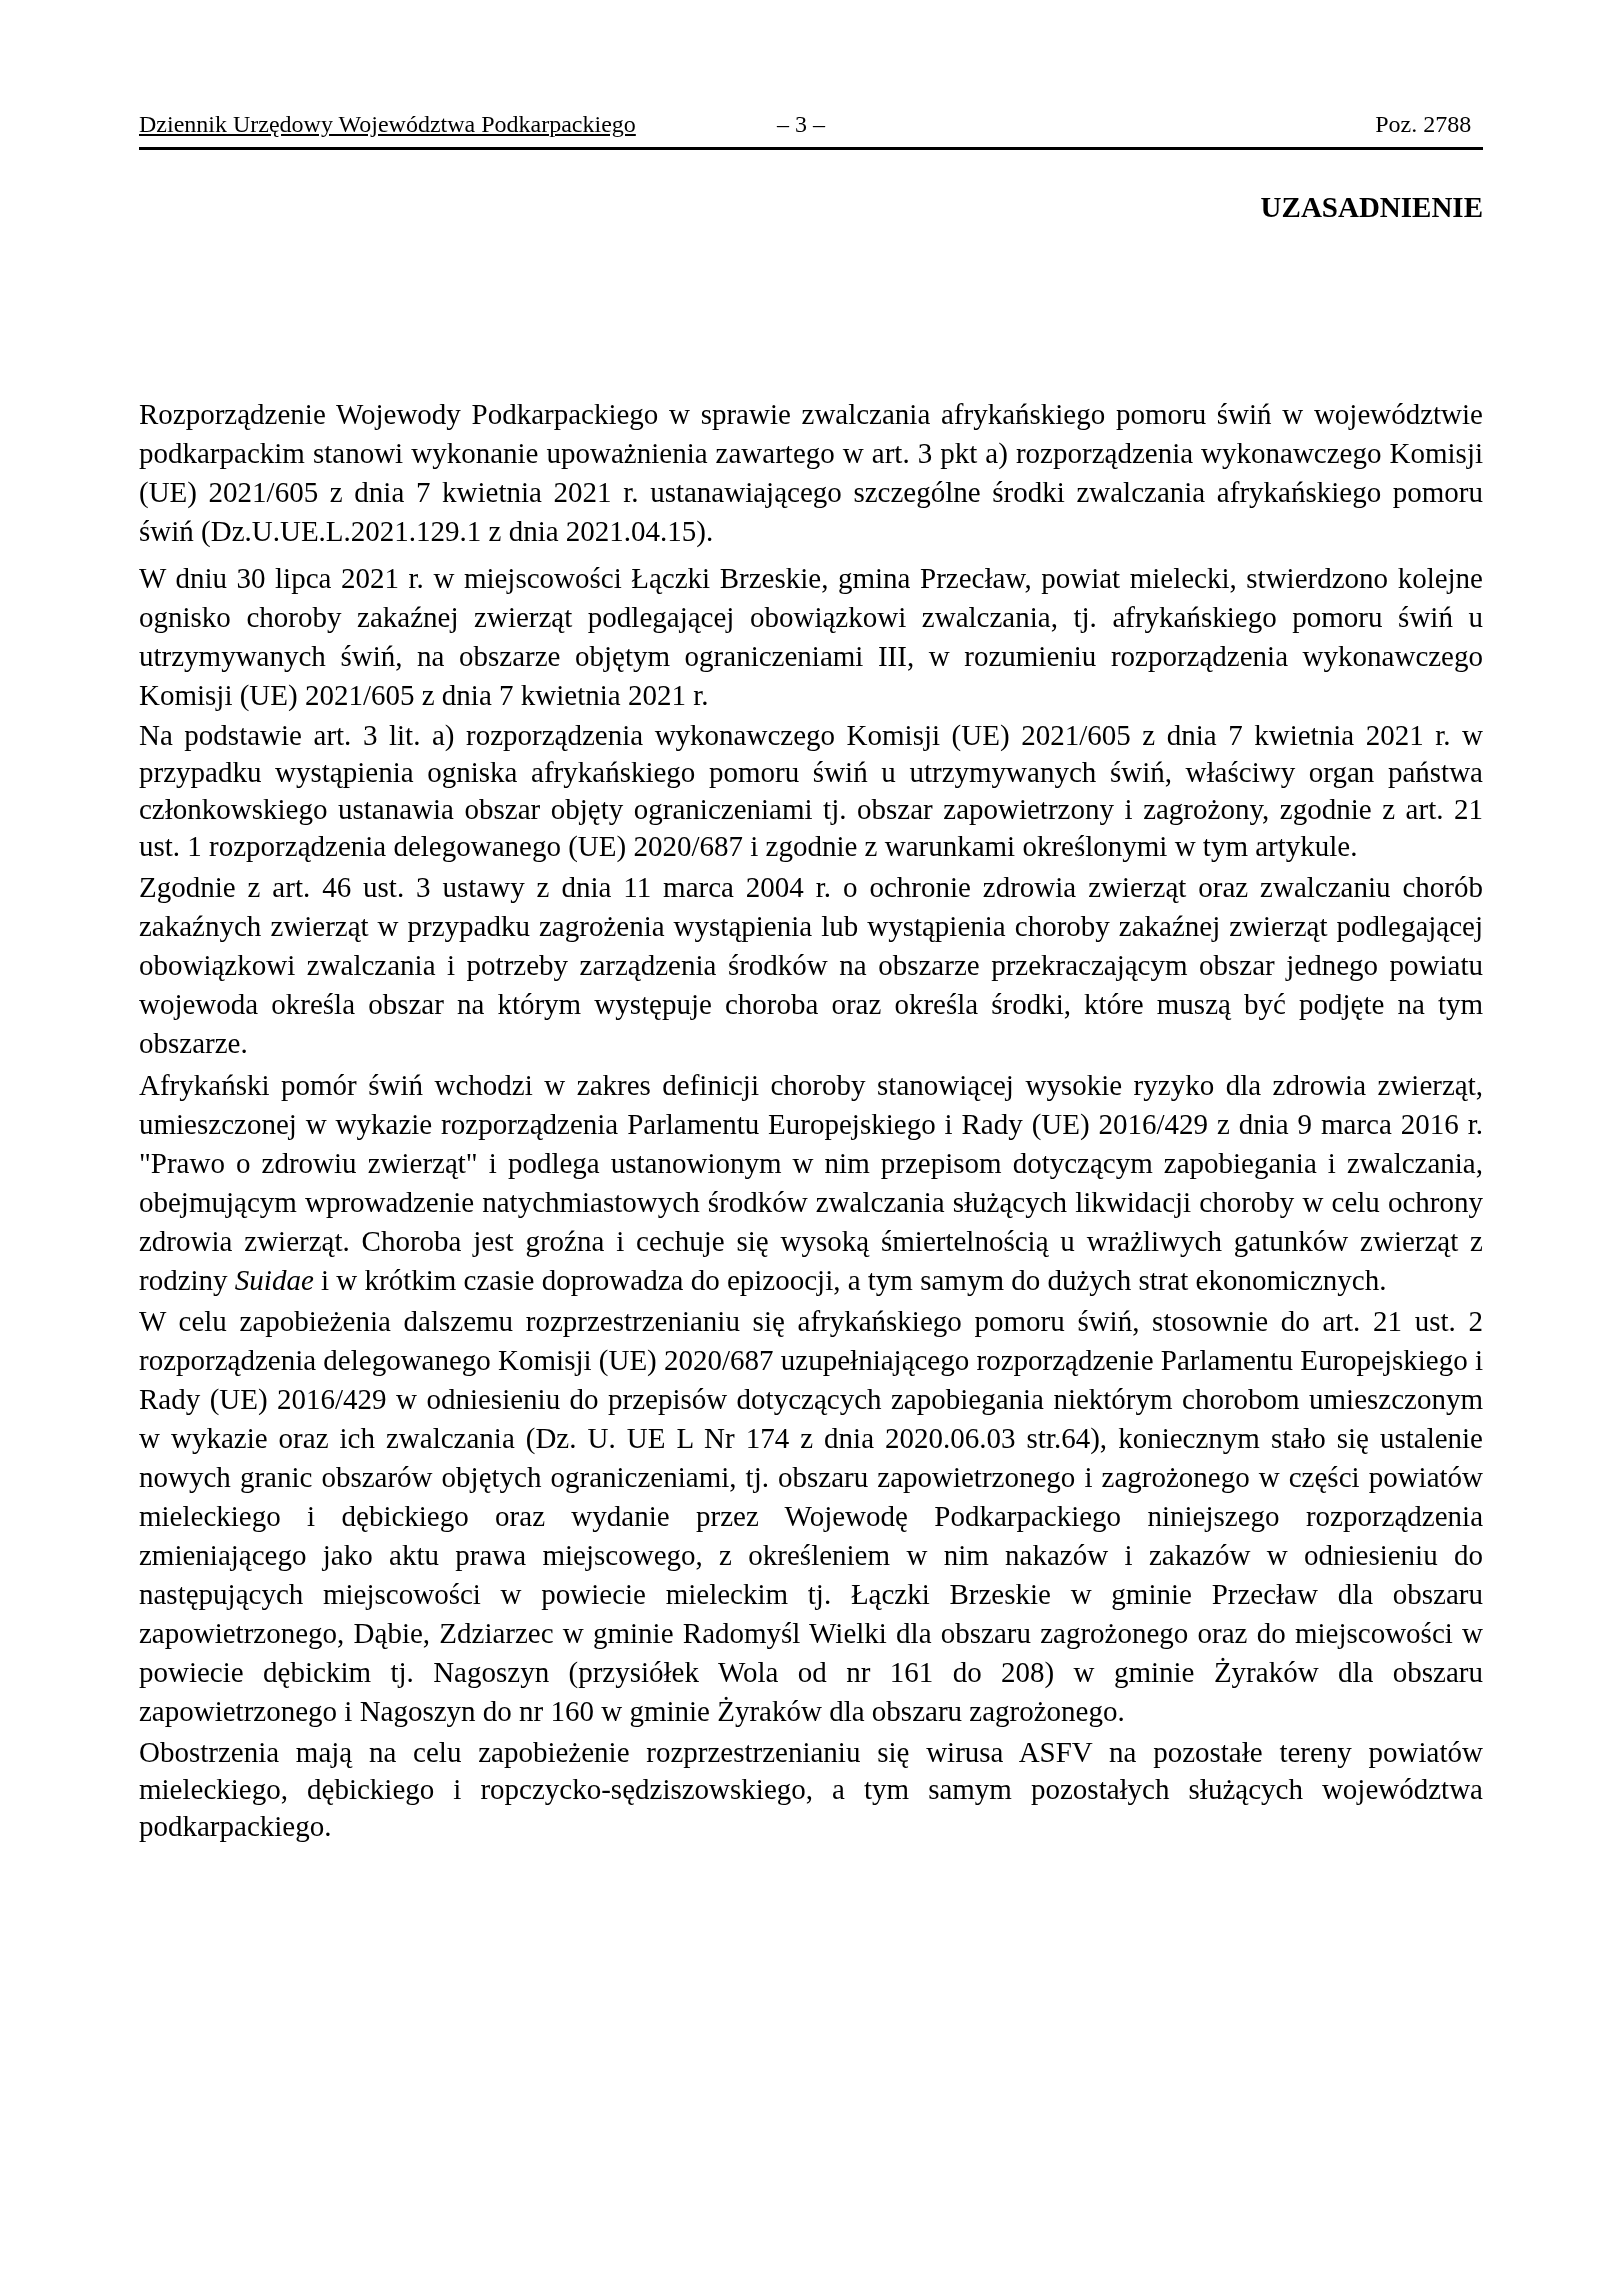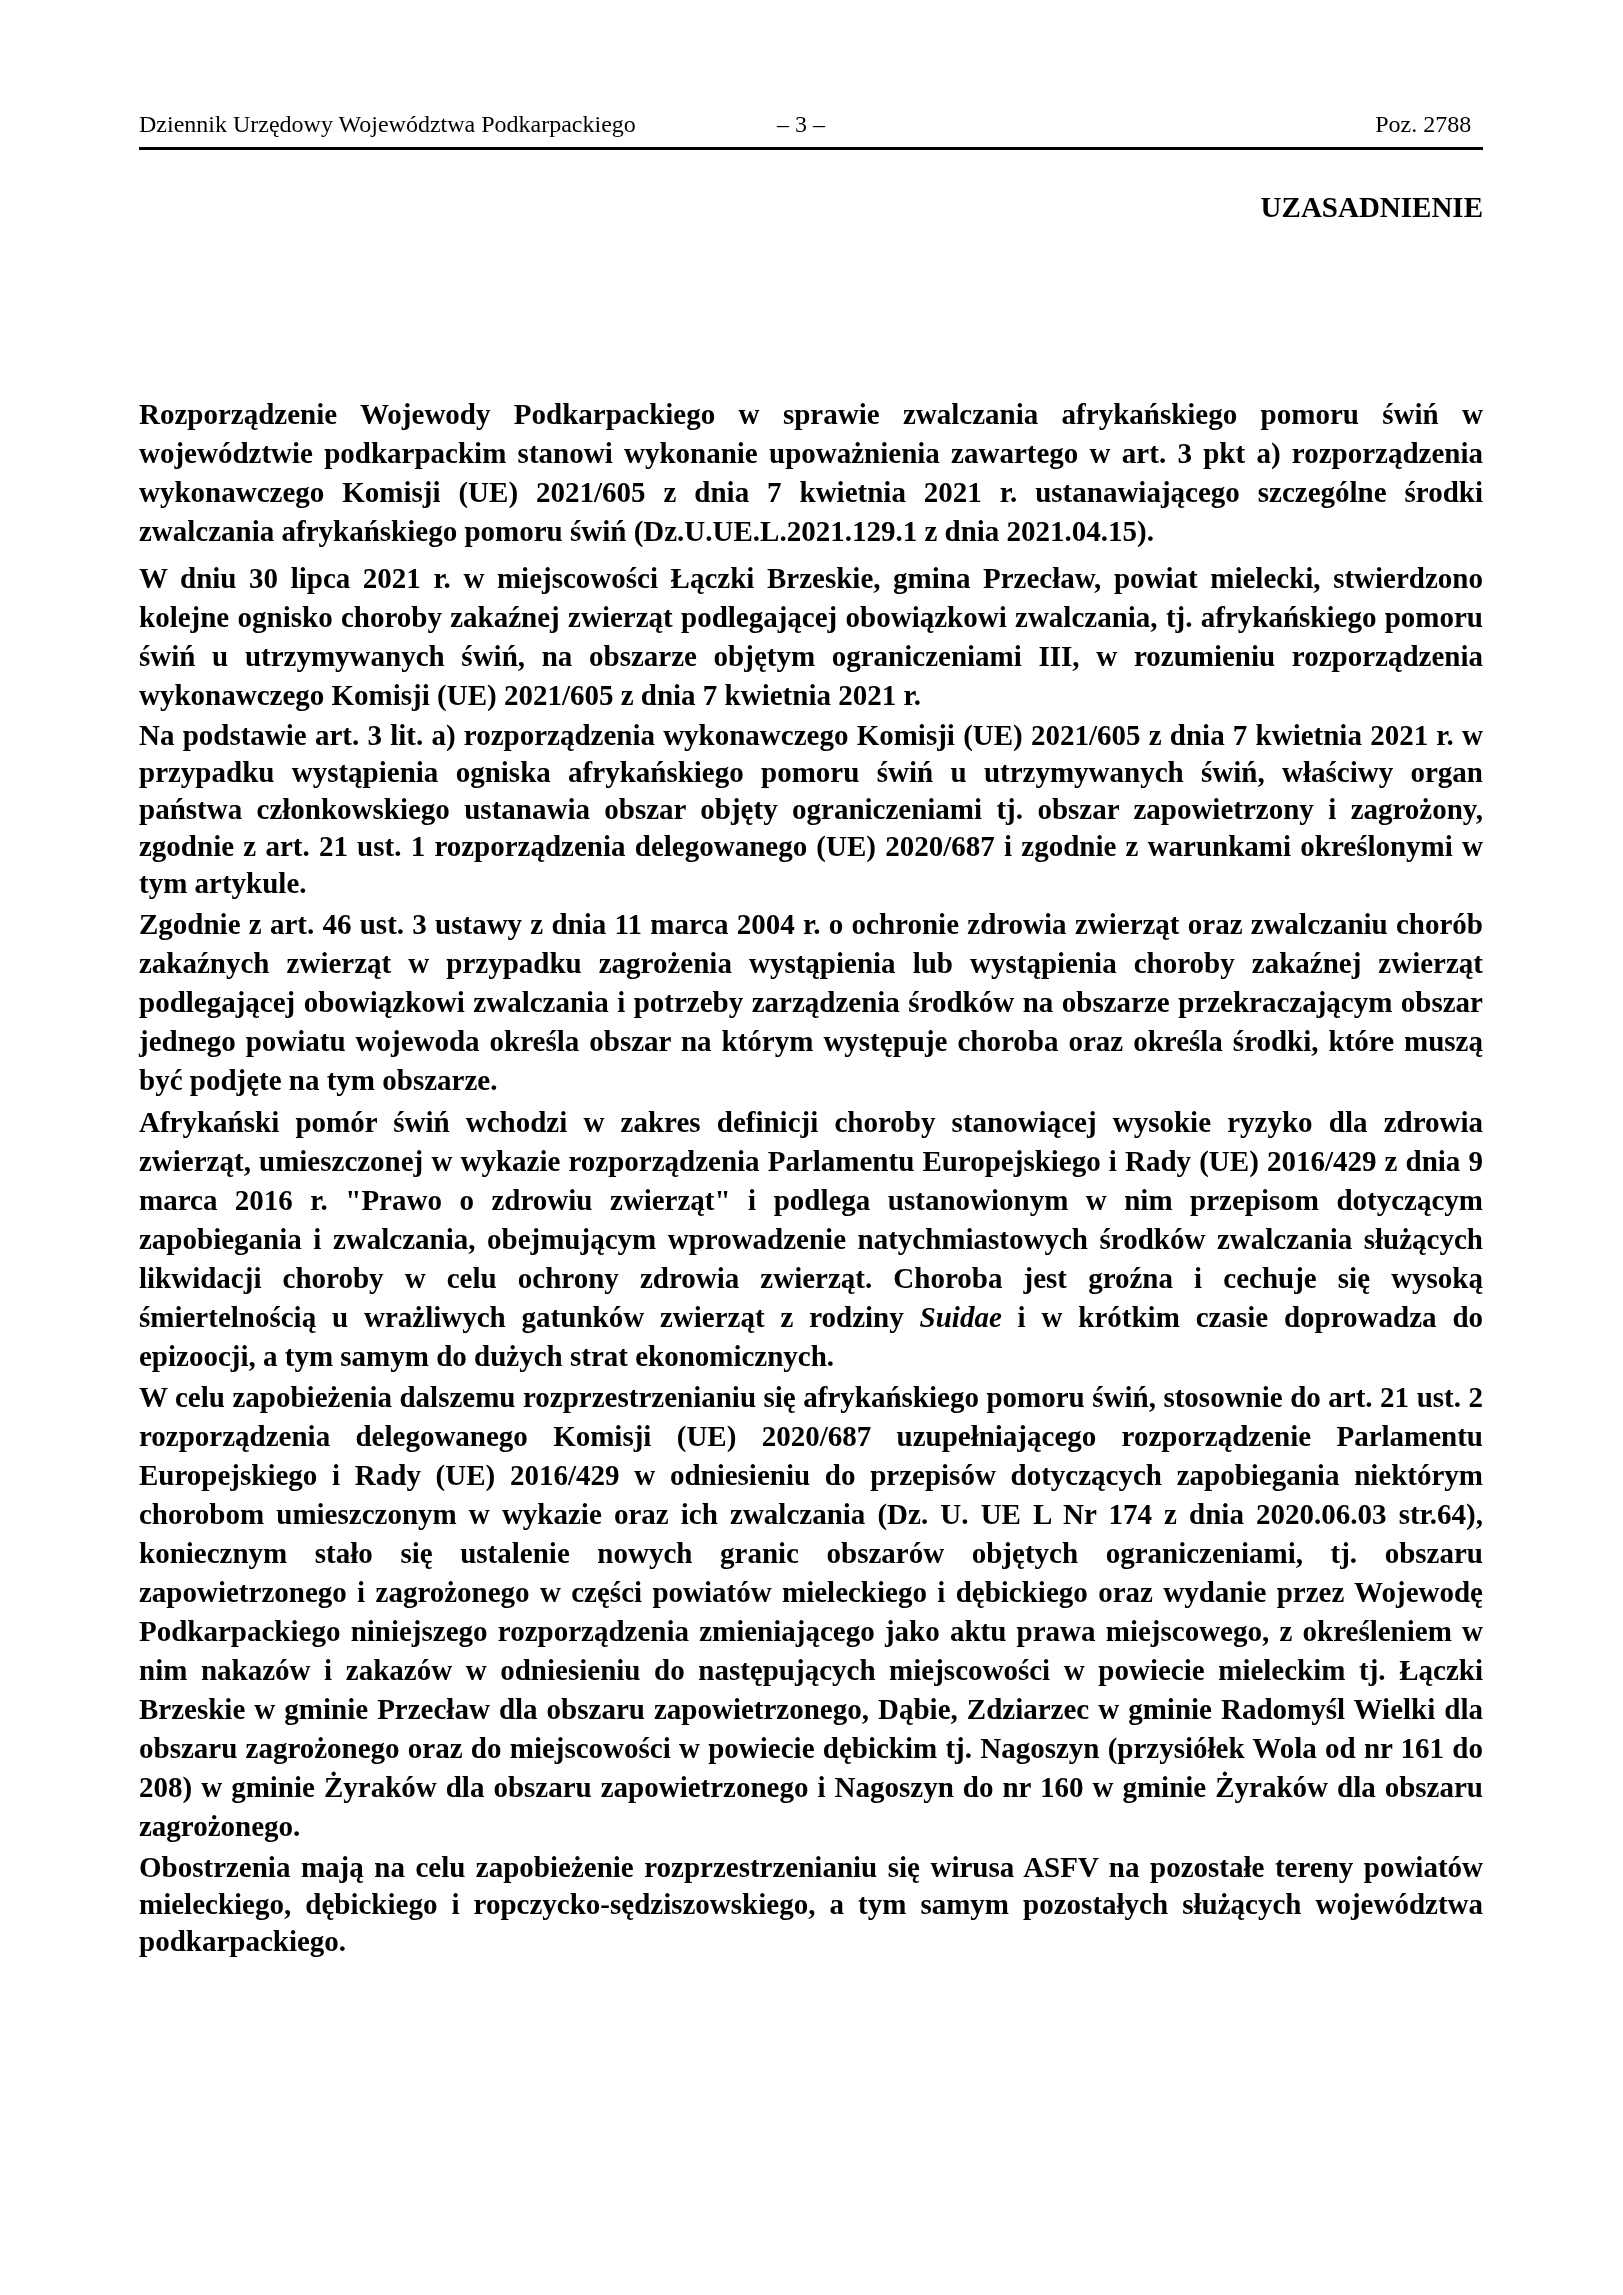--- a/index.html
+++ b/index.html
@@ -23,21 +23,21 @@
     }
     .running-header {
       position: absolute;
       top: 110px;
       left: 0;
       width: 1344px;
       height: 29px;
       font-size: 24px;
       line-height: 29px;
     }
-    .rh-left { position: absolute; left: 0; top: 0; }
+    .rh-left { position: absolute; left: 0; top: 0; text-decoration: underline; }
     .rh-center { position: absolute; left: 638px; top: 0; }
     .rh-right { position: absolute; right: 11.8px; top: 0; }
     .header-rule {
       position: absolute;
       top: 147px;
       left: 0;
       width: 1344px;
       height: 3.3px;
       background: #000000;
     }
@@ -62,21 +62,20 @@
       position: absolute;
       top: 395px;
       left: 0;
       width: 1344px;
       font-size: 29px;
       text-align: justify;
     }
     .para {
       margin: 0 0 7.9px 0;
       line-height: 39px;
-      font-weight: bold;
     }
     .para.loose {
       line-height: 37px;
     }
     .para.tight-after { margin-bottom: 2.6px; }
     em { font-style: italic; }
   </style>
 </head>
 <body>
 

